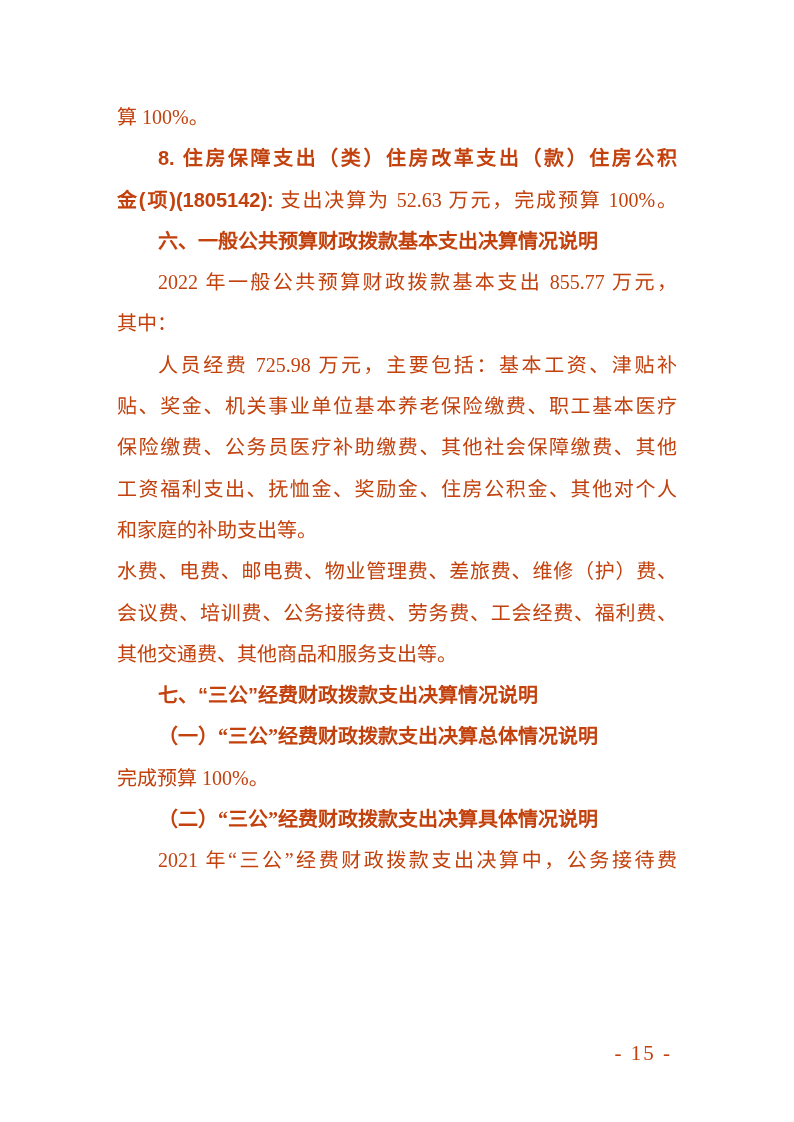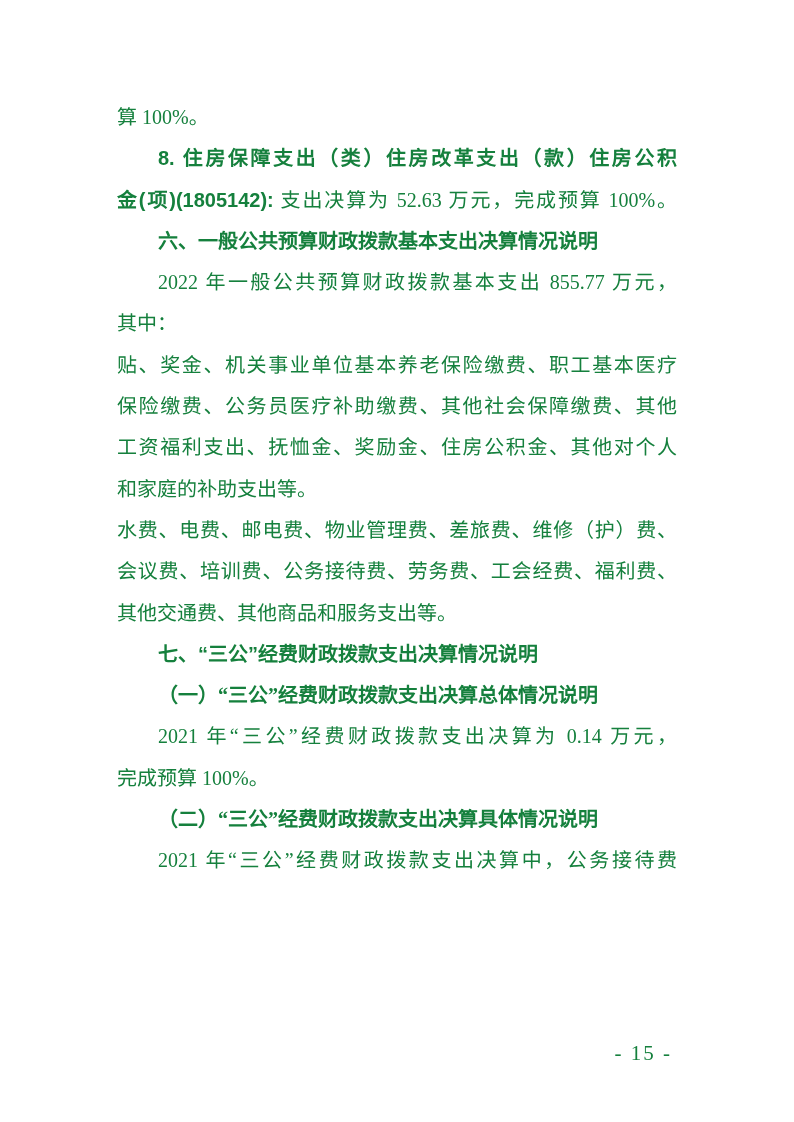--- a/index.html
+++ b/index.html
@@ -7,21 +7,21 @@
     padding: 0;
     background: #ffffff;
   }
   .page {
     position: relative;
     width: 794px;
     height: 1122px;
     background: #ffffff;
     overflow: hidden;
     font-family: "Liberation Serif", "DejaVu Serif", serif;
-    color: #15803d;
+    color: #c2410c;
   }
   .content {
     position: absolute;
     left: 117px;
     top: 97px;
     width: 560px;
   }
   .ln {
     height: 41.3px;
     line-height: 41.3px;
@@ -63,34 +63,34 @@
 
     <div class="ln ind jst hb">8. 住房保障支出（类）住房改革支出（款）住房公积</div>
 
     <div class="ln jst"><span class="hb">金(项)(1805142):</span><span> 支出决算为 52.63 万元，完成预算 100%。</span></div>
 
     <div class="ln ind hb">六、一般公共预算财政拨款基本支出决算情况说明</div>
 
     <div class="ln ind jst">2022 年一般公共预算财政拨款基本支出 855.77 万元，</div>
     <div class="ln">其中：</div>
 
+    <div class="ln ind jst">人员经费 725.98 万元，主要包括：基本工资、津贴补</div>
     <div class="ln jst">贴、奖金、机关事业单位基本养老保险缴费、职工基本医疗</div>
     <div class="ln jst">保险缴费、公务员医疗补助缴费、其他社会保障缴费、其他</div>
     <div class="ln jst">工资福利支出、抚恤金、奖励金、住房公积金、其他对个人</div>
     <div class="ln">和家庭的补助支出等。</div>
 
     <div class="ln jst">水费、电费、邮电费、物业管理费、差旅费、维修（护）费、</div>
     <div class="ln jst">会议费、培训费、公务接待费、劳务费、工会经费、福利费、</div>
     <div class="ln">其他交通费、其他商品和服务支出等。</div>
 
     <div class="ln ind hb">七、“三公”经费财政拨款支出决算情况说明</div>
 
     <div class="ln ind kb">（一）“三公”经费财政拨款支出决算总体情况说明</div>
 
-    <div class="ln ind jst">2021 年“三公”经费财政拨款支出决算为 0.14 万元，</div>
     <div class="ln">完成预算 100%。</div>
 
     <div class="ln ind kb">（二）“三公”经费财政拨款支出决算具体情况说明</div>
 
     <div class="ln ind jst">2021 年“三公”经费财政拨款支出决算中，公务接待费</div>
 
   </div>
 
   <div class="footer">- 15 -</div>
 </div>

